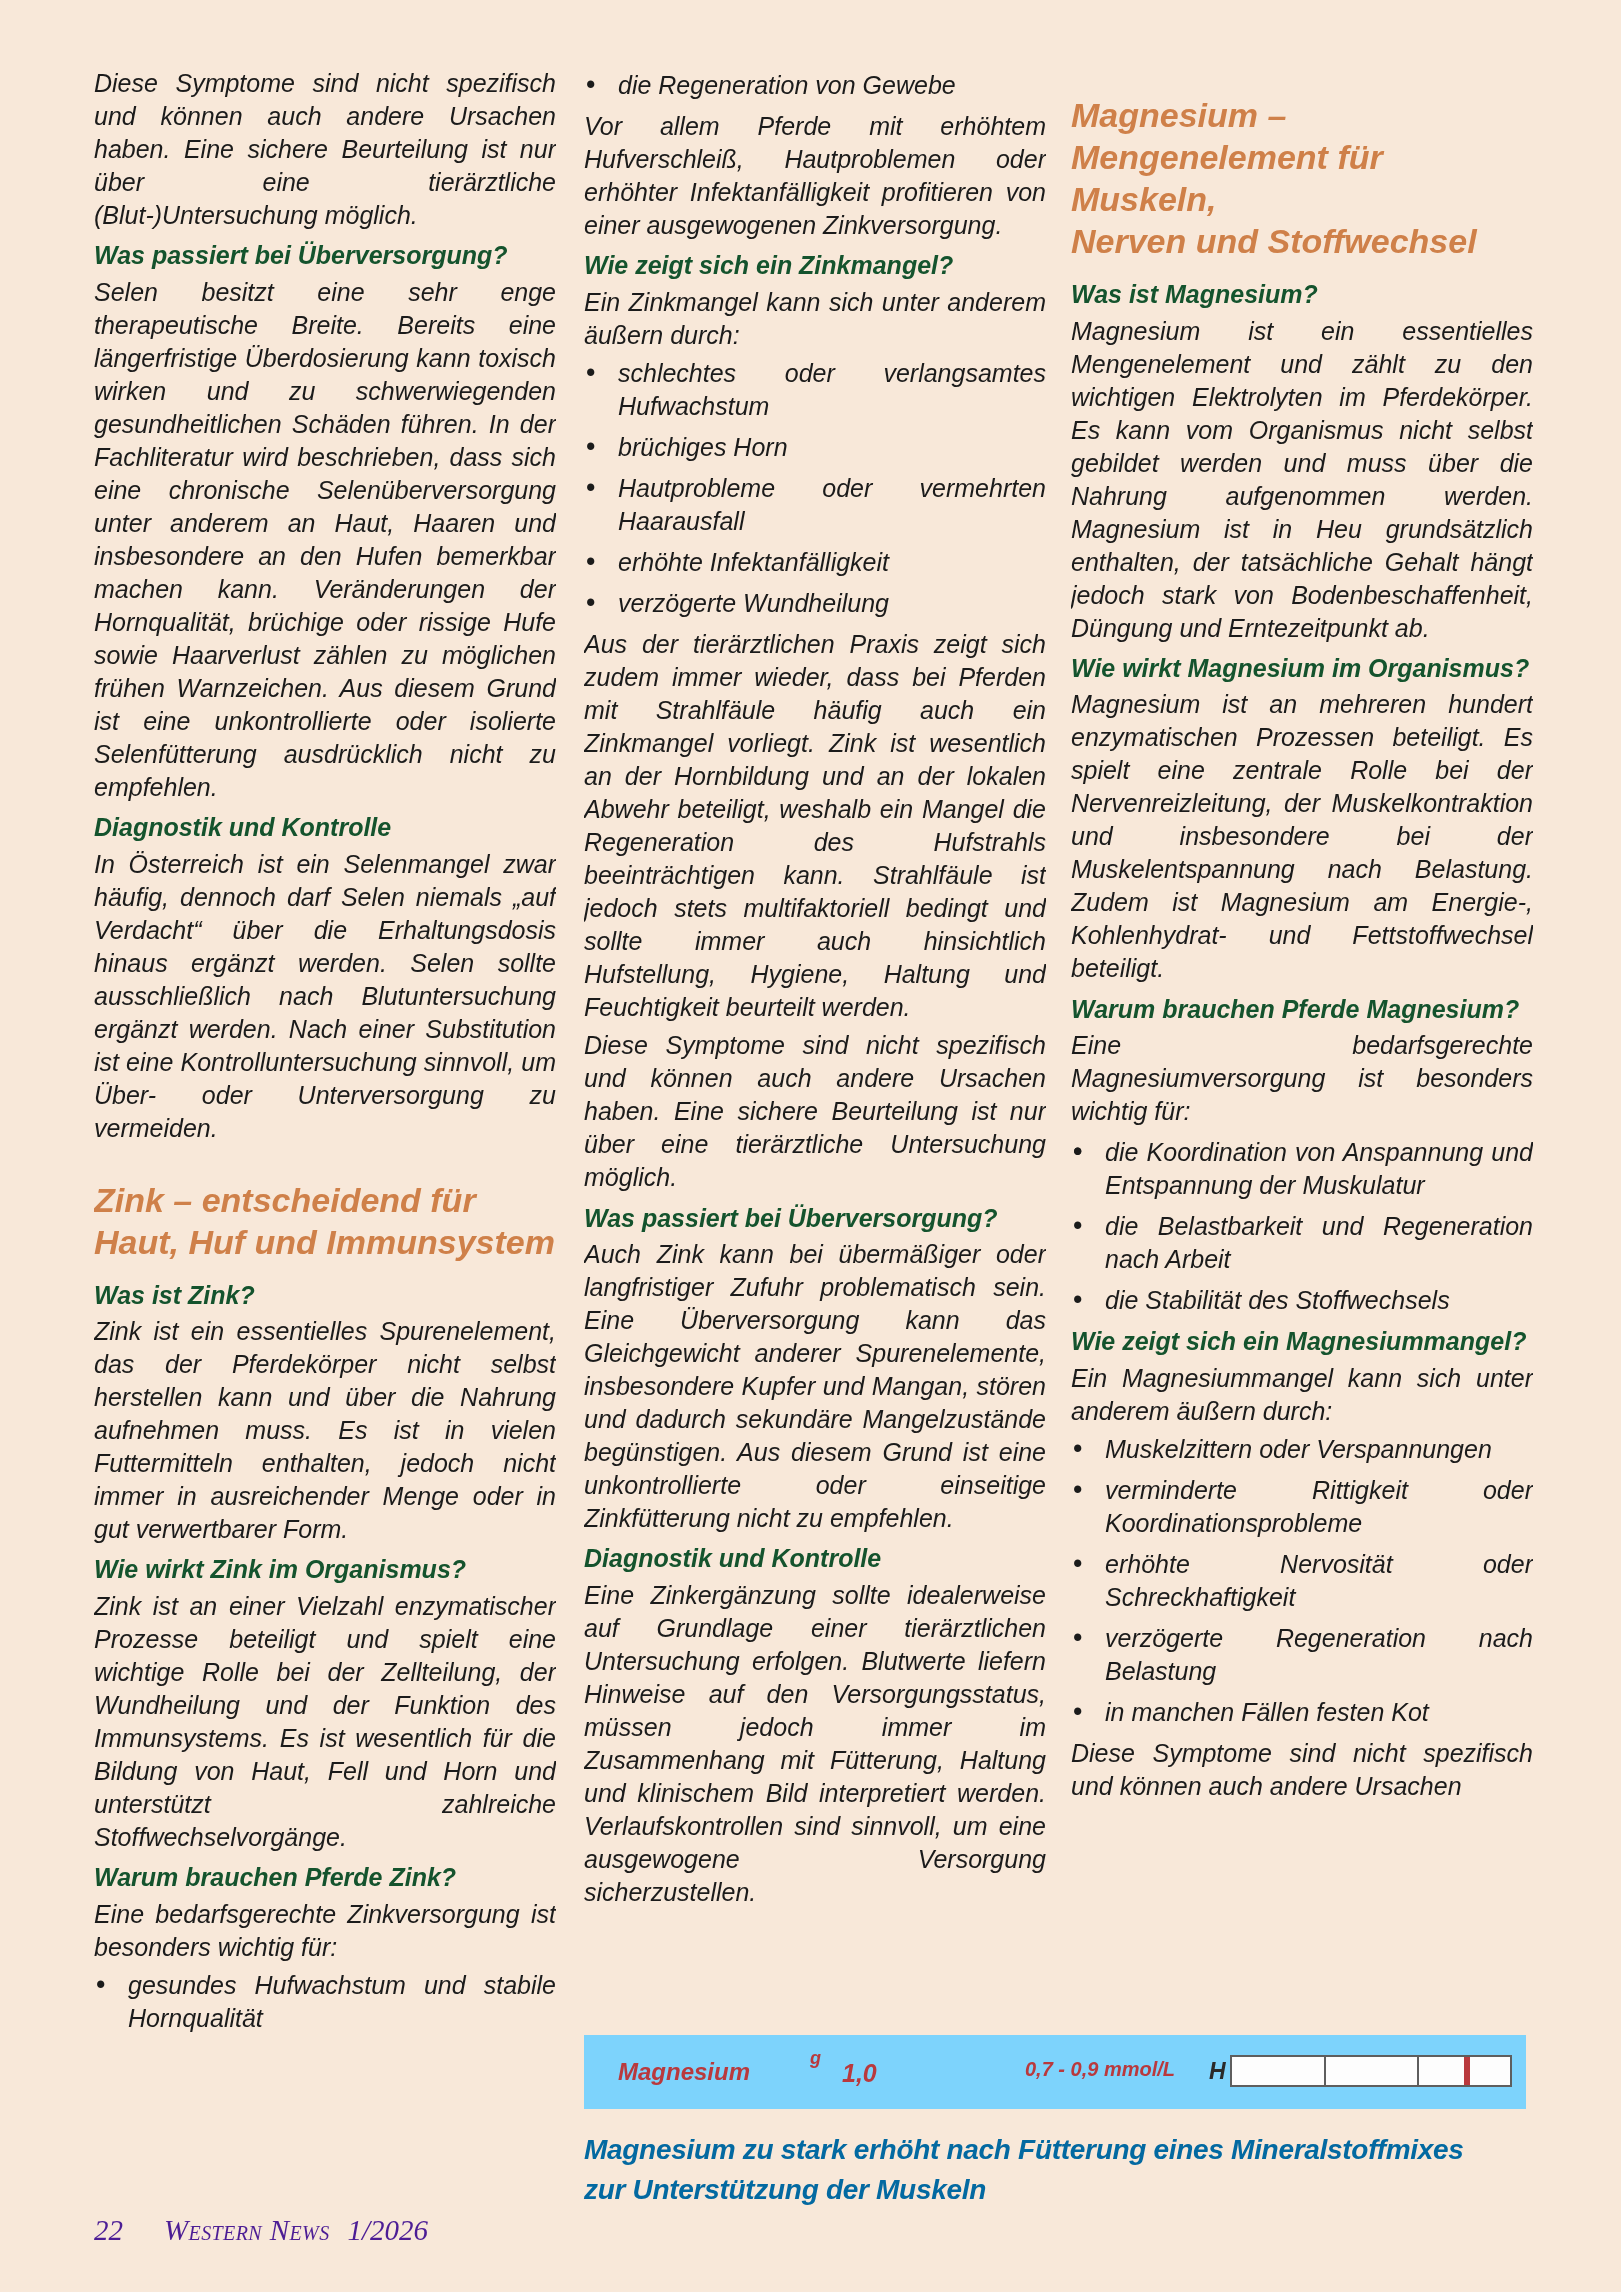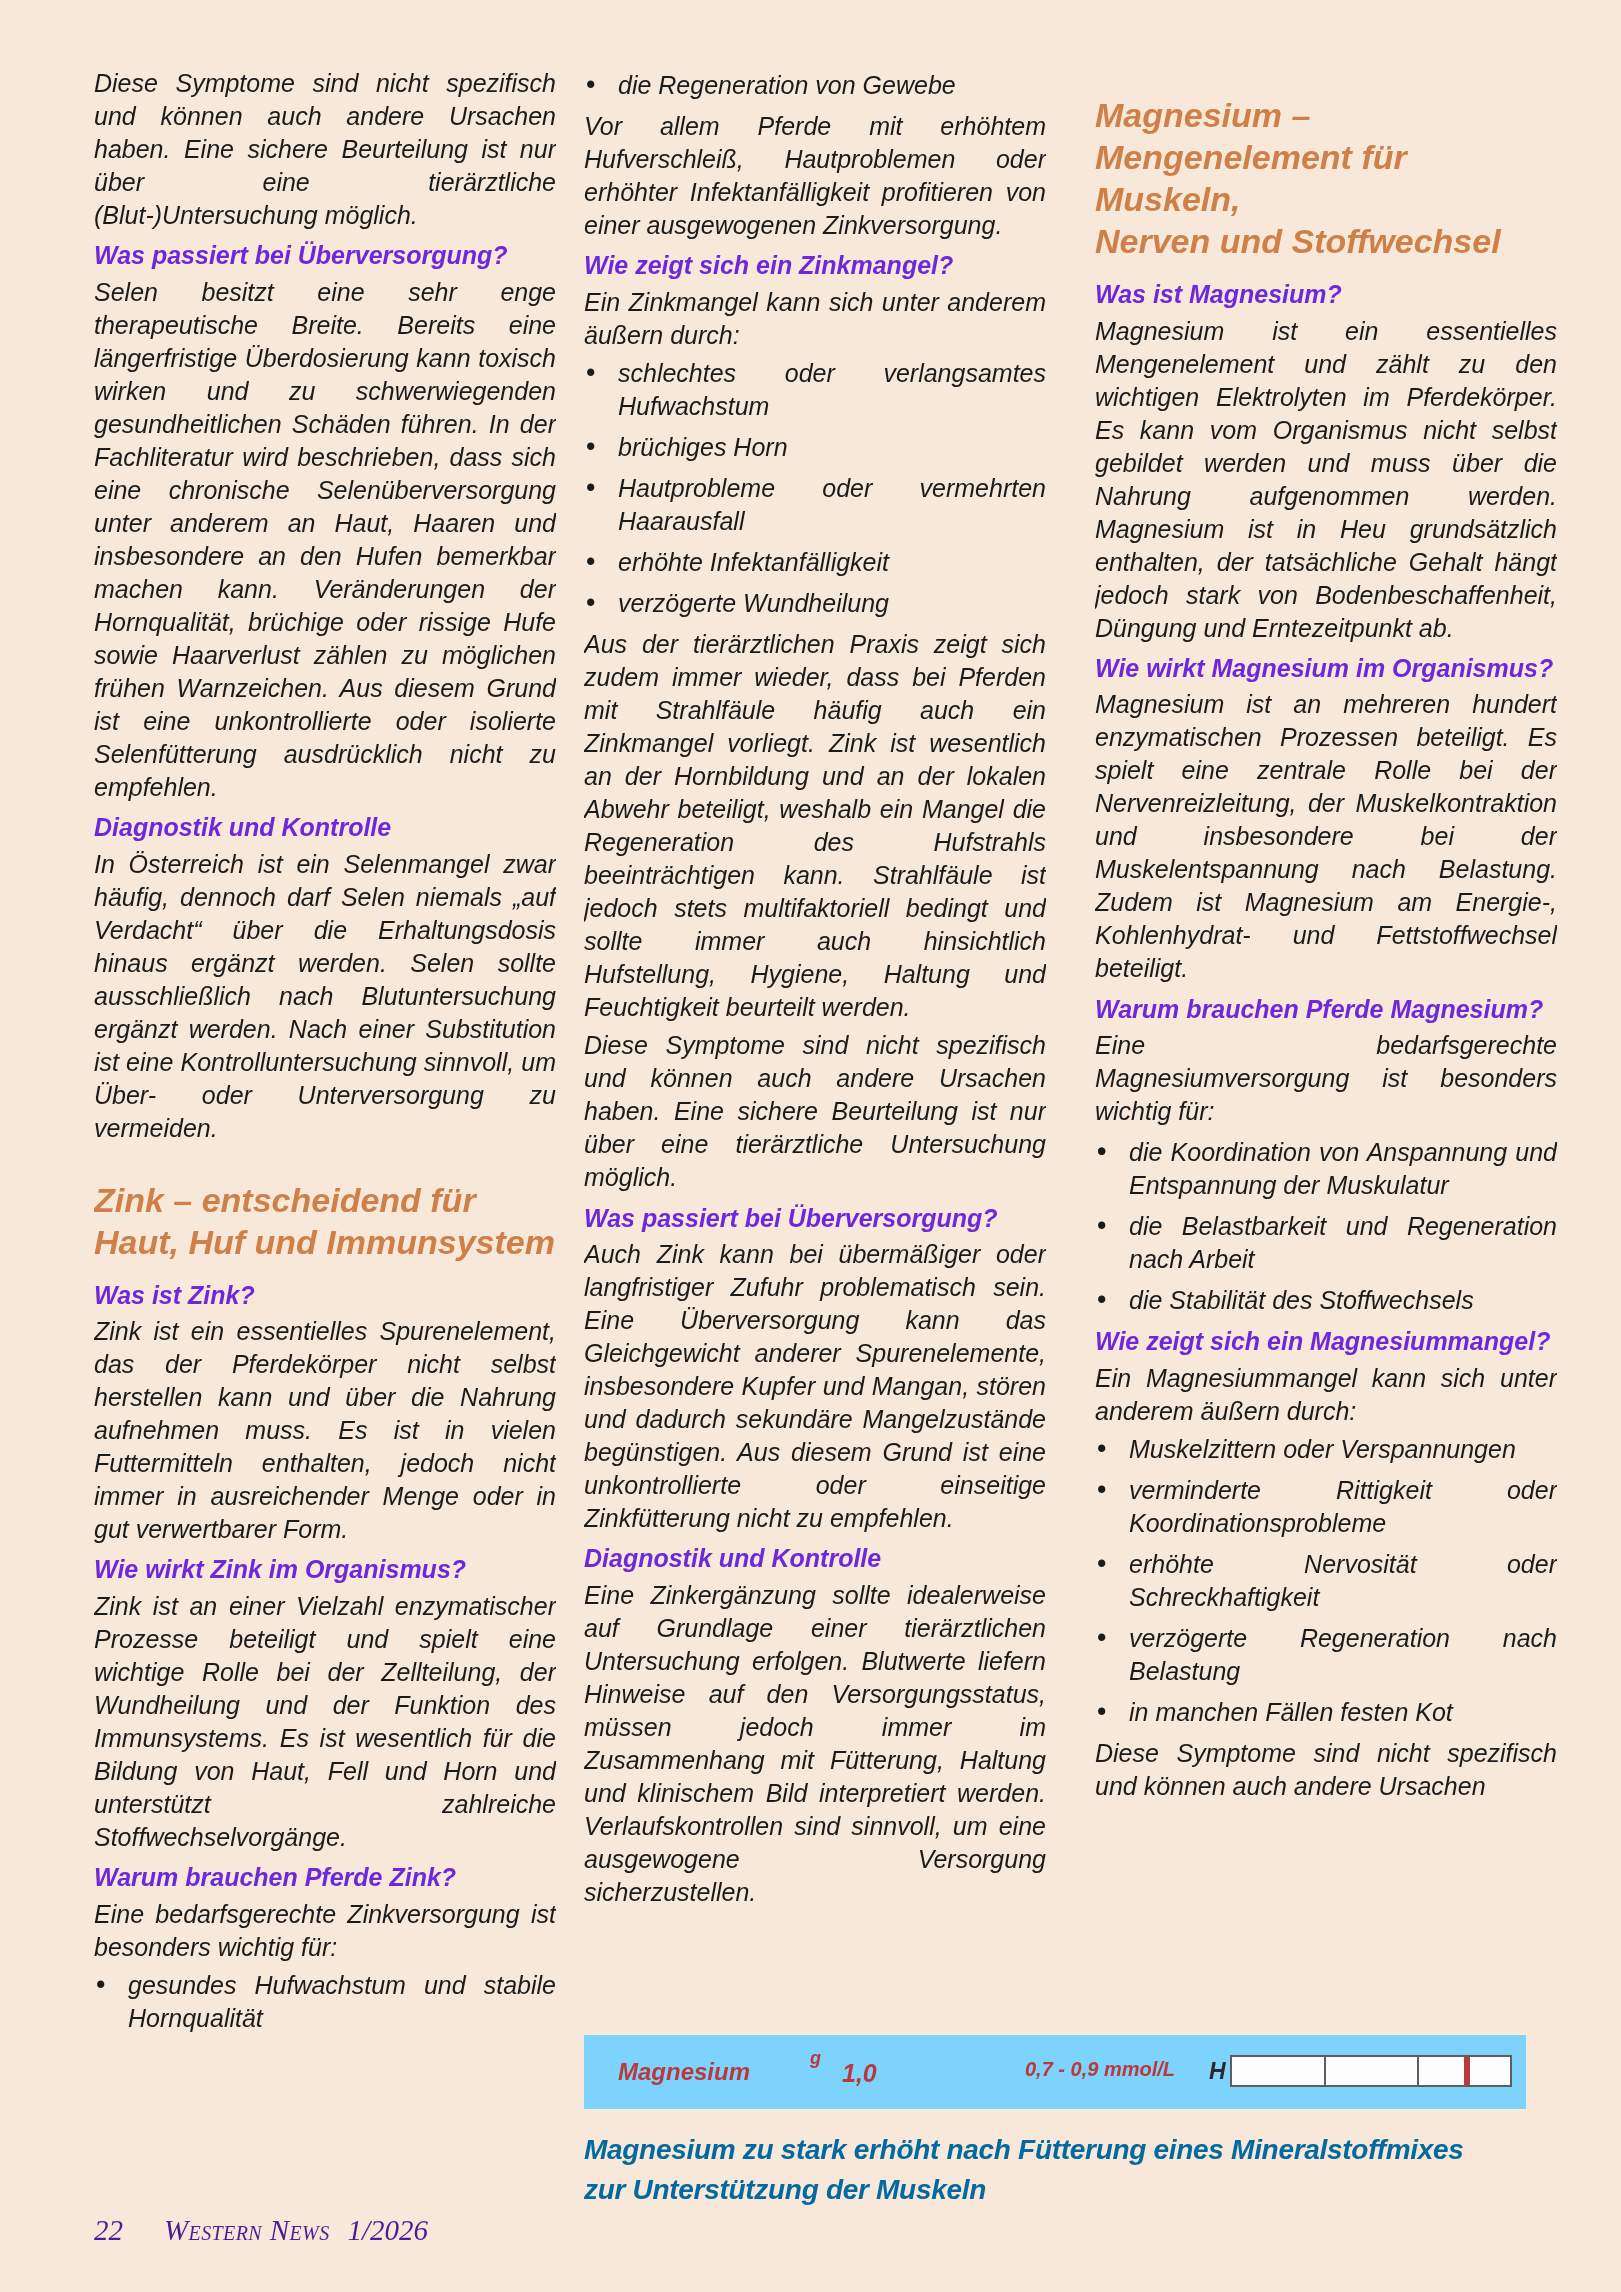--- a/index.html
+++ b/index.html
@@ -23,29 +23,29 @@
     max-height: 1970px;
     overflow: hidden;
     font-size: 25px;
     line-height: 33px;
     text-align: justify;
     hyphens: auto;
     -webkit-hyphens: auto;
   }
   #col1 { left: 94px; }
   #col2 { left: 584px; }
-  #col3 { left: 1095px; top: 67px; }
+  #col3 { left: 1071px; top: 67px; }
   .col p {
     margin: 0 0 5.4px 0;
   }
   .col h3 {
     margin: 7.2px 0 3.6px 0;
     font-size: 25px;
     line-height: 33px;
-    color: #6d28d9;
+    color: #14532d;
     text-align: left;
     hyphens: none;
   }
   .col h2.section {
     margin: 34px 0 16px 0;
     font-size: 34px;
     line-height: 42px;
     font-weight: bold;
     color: #cf8049;
     text-align: left;

